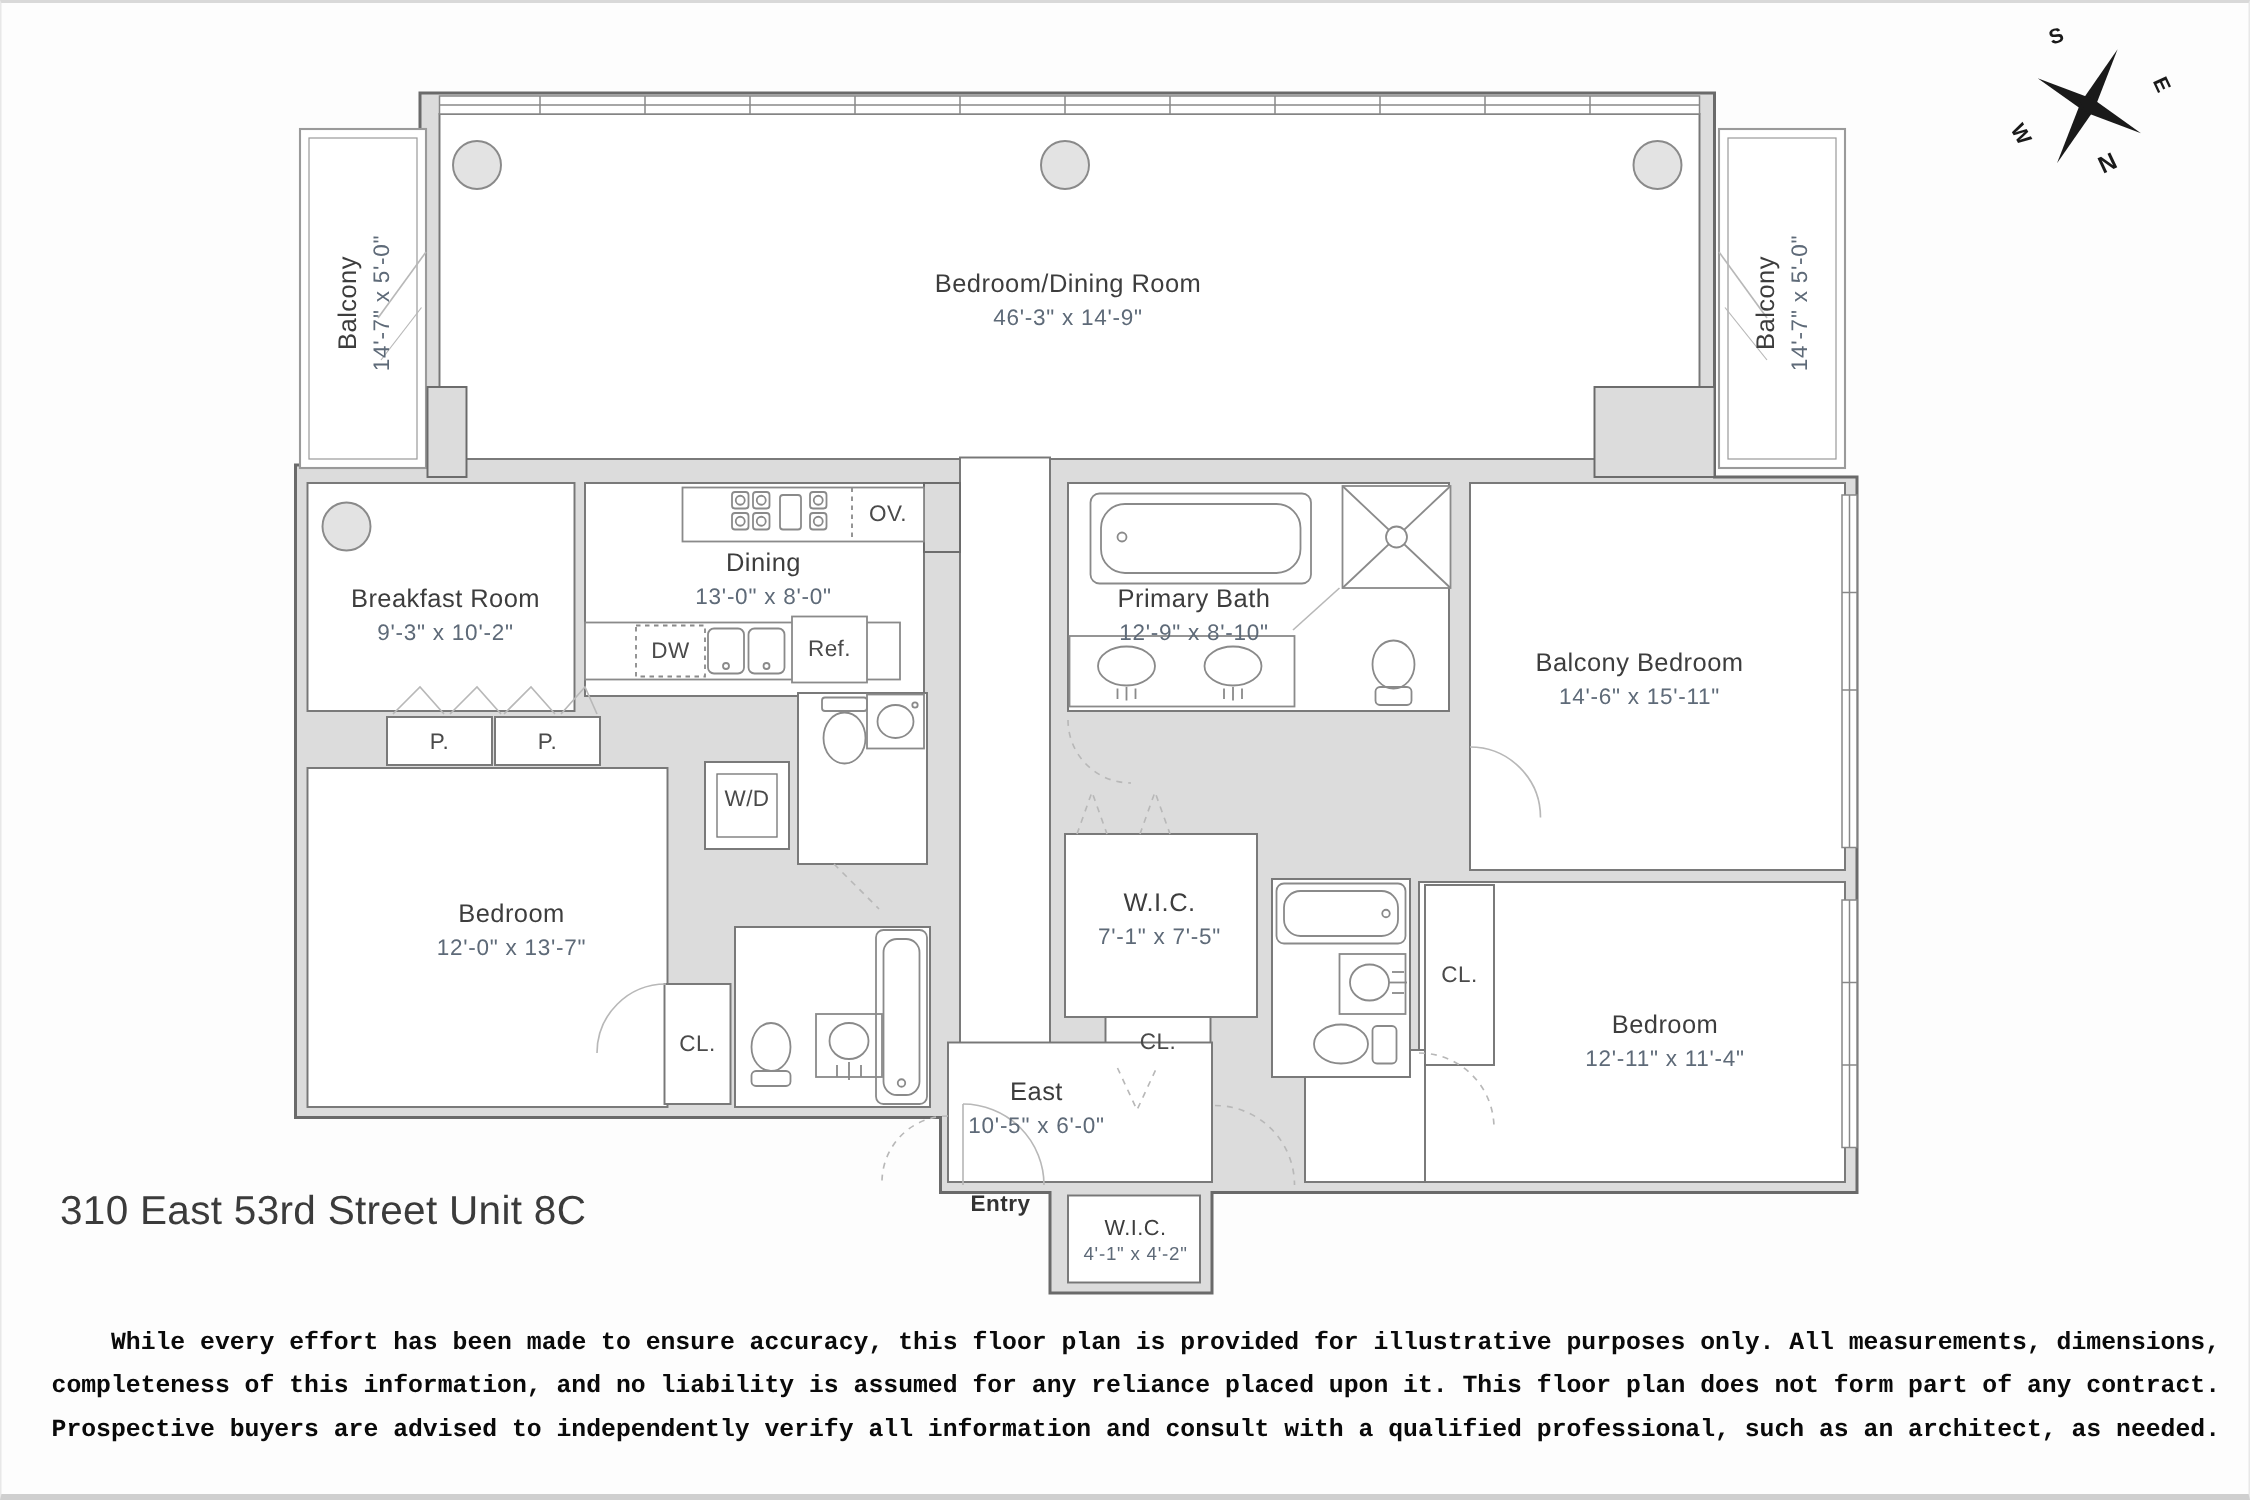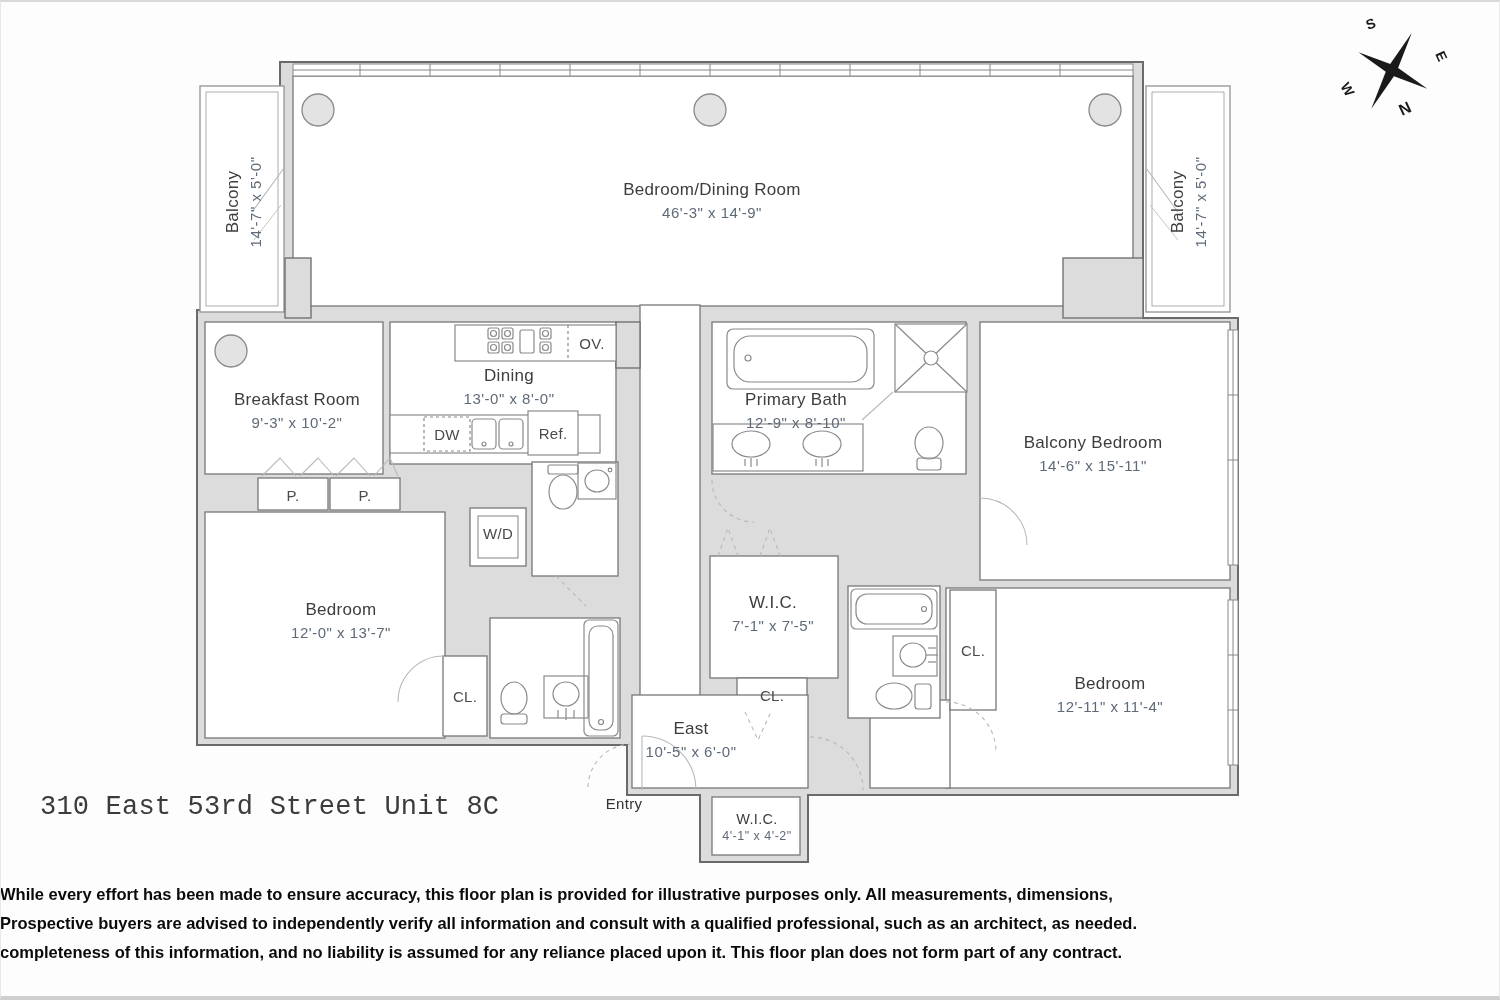--- a/index.html
+++ b/index.html
@@ -10,23 +10,23 @@
   #plan-svg{position:absolute;left:0;top:0;}
   .rlabel{position:absolute;transform:translate(-50%,-50%);text-align:center;white-space:nowrap;}
   .rlabel.rot{transform:translate(-50%,-50%) rotate(-90deg);}
   .rname{font-size:17px;color:#3d3d3d;letter-spacing:.3px;}
   .rdims{font-size:15px;color:#5e6a78;margin-top:4px;letter-spacing:.5px;}
   .sm .rname{font-size:14.5px;}
   .sm .rdims{font-size:12.5px;margin-top:2px;}
   .flabel{position:absolute;transform:translate(-50%,-50%);font-size:15px;color:#4a4a4a;
           white-space:nowrap;letter-spacing:.3px;}
   .flabel.big{font-size:15px;}
-  #address{position:absolute;left:40px;top:792px;font-size:27px;color:#3b3b3b;letter-spacing:.2px;font-family:Liberation Mono, monospace;}
-  #disclaimer{position:absolute;left:0;top:880px;width:1480px;text-align:left;
-              font-weight:bold;font-size:16.5px;line-height:29px;color:#0a0a0a;}
+  #address{position:absolute;left:40px;top:792px;font-size:27px;color:#3b3b3b;letter-spacing:.2px;}
+  #disclaimer{position:absolute;left:0;top:880px;width:1480px;text-align:right;
+              font-weight:bold;font-size:16.5px;line-height:29px;color:#0a0a0a;font-family:Liberation Mono, monospace;}
   #compass{position:absolute;left:1332px;top:8px;}
 </style>
 </head>
 <body>
 
 <div id="stage">
 
   <svg id="plan-svg" width="1500" height="1000" viewBox="0 0 1500 1000">
 
     <path d="M280,62 H1143 V318 H1238 V795 H808 V862 H700 V795 H627 V745 H197 V310 H280 Z" fill="#dcdcdc" stroke="#6a6a6a" stroke-width="2"></path>
@@ -271,24 +271,24 @@
 
   <div class="flabel big" style="left:592px;top:343px">OV.</div>
   <div class="flabel big" style="left:447px;top:434px">DW</div>
   <div class="flabel big" style="left:553px;top:433px">Ref.</div>
   <div class="flabel big" style="left:498px;top:533px">W/D</div>
   <div class="flabel" style="left:293px;top:495px">P.</div>
   <div class="flabel" style="left:365px;top:495px">P.</div>
   <div class="flabel" style="left:465px;top:696px">CL.</div>
   <div class="flabel" style="left:772px;top:695px">CL.</div>
   <div class="flabel" style="left:973px;top:650px">CL.</div>
-  <div class="flabel" style="left:624px;top:803px;font-size:15px;font-weight:normal;color:#333">Entry</div>
+  <div class="flabel" style="left:667px;top:803px;font-size:15px;font-weight:bold;color:#333">Entry</div>
 
   <div id="address">310 East 53rd Street Unit 8C</div>
 
   <div id="disclaimer">
     <div>While every effort has been made to ensure accuracy, this floor plan is provided for illustrative purposes only. All measurements, dimensions,</div>
+    <div>completeness of this information, and no liability is assumed for any reliance placed upon it. This floor plan does not form part of any contract.</div>
     <div>Prospective buyers are advised to independently verify all information and consult with a qualified professional, such as an architect, as needed.</div>
-    <div>completeness of this information, and no liability is assumed for any reliance placed upon it. This floor plan does not form part of any contract.</div>
   </div>
 
   <div id="frame"></div>
 </div>
 
 </body></html>

